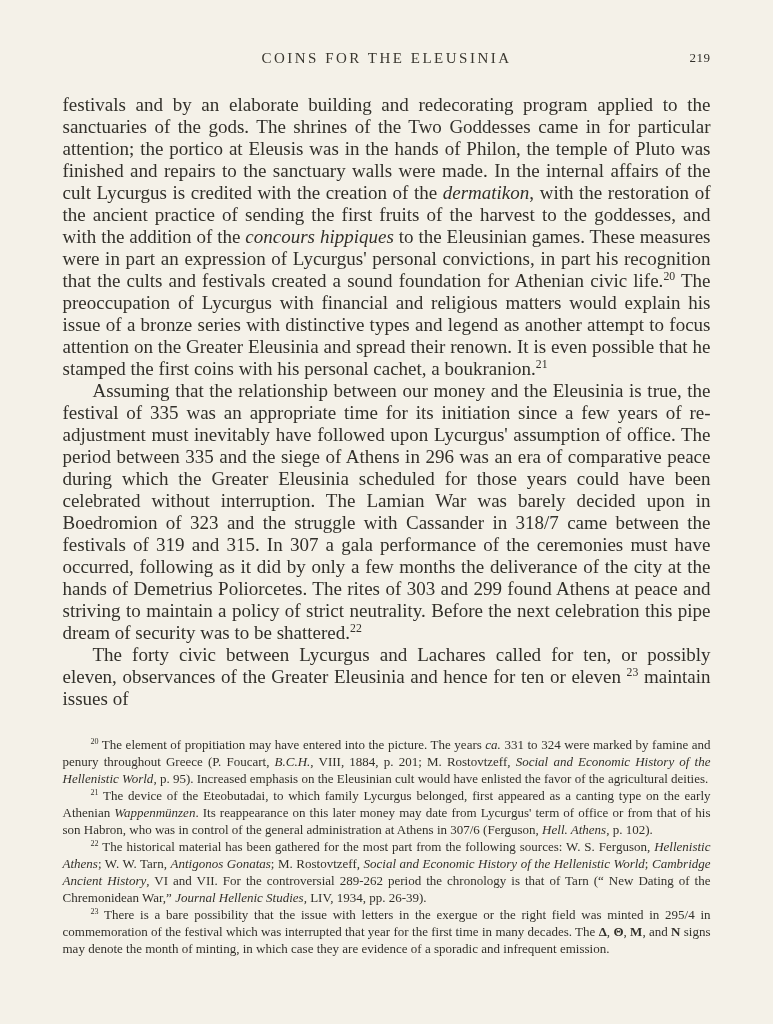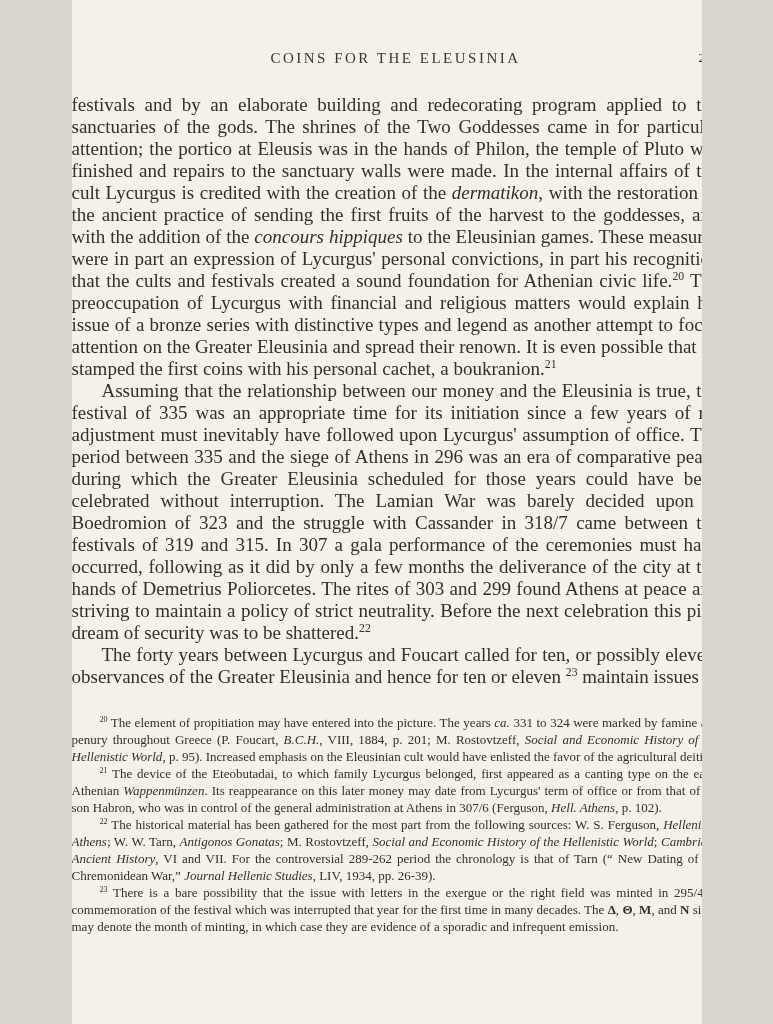--- a/index.html
+++ b/index.html
@@ -2,21 +2,21 @@
 <html><head>
 <meta charset="utf-8">
 <style>
   html, body {
     margin: 0;
     padding: 0;
     background: #d8d5cd;
   }
   .page {
     position: relative;
-    width: 630px;
+    width: 773px;
     height: 1024px;
     margin: 0 auto;
     background: #f4f1e8;
     color: #32302a;
     font-family: "Liberation Serif", "DejaVu Serif", serif;
     overflow: hidden;
     box-sizing: border-box;
   }
   .content {
     width: 648px;
@@ -76,21 +76,21 @@
 <div class="page">
 
   <div class="content header">
     <div class="running-title">COINS FOR THE ELEUSINIA</div>
     <div class="page-number">219</div>
   </div>
 
   <div class="content body-text">
     <p><span>festivals and by an elaborate building and redecorating program applied to the sanctuaries of the gods. The shrines of the Two Goddesses came in for particular attention; the portico at Eleusis was in the hands of Philon, the temple of Pluto was finished and repairs to the sanctuary walls were made. In the internal affairs of the cult Lycurgus is credited with the creation of the </span><span class="it">dermatikon</span><span>, with the restoration of the ancient practice of sending the first fruits of the harvest to the goddesses, and with the addition of the </span><span class="it">concours hippiques</span><span> to the Eleusinian games. These measures were in part an expression of Lycurgus' personal convictions, in part his recognition that the cults and festivals created a sound foundation for Athenian civic life.</span><sup>20</sup><span> The preoccupation of Lycurgus with financial and religious matters would explain his issue of a bronze series with distinctive types and legend as another attempt to focus attention on the Greater Eleusinia and spread their renown. It is even possible that he stamped the first coins with his personal cachet, a boukranion.</span><sup>21</sup></p>
     <p class="indent"><span>Assuming that the relationship between our money and the Eleusinia is true, the festival of 335 was an appropriate time for its initiation since a few years of re-adjustment must inevitably have followed upon Lycurgus' assumption of office. The period between 335 and the siege of Athens in 296 was an era of comparative peace during which the Greater Eleusinia scheduled for those years could have been celebrated without interruption. The Lamian War was barely decided upon in Boedromion of 323 and the struggle with Cassander in 318/7 came between the festivals of 319 and 315. In 307 a gala performance of the ceremonies must have occurred, following as it did by only a few months the deliverance of the city at the hands of Demetrius Poliorcetes. The rites of 303 and 299 found Athens at peace and striving to maintain a policy of strict neutrality. Before the next celebration this pipe dream of security was to be shattered.</span><sup>22</sup></p>
-    <p class="indent"><span>The forty years between Lycurgus and Foucart called for ten, or possibly eleven, observances of the Greater Eleusinia and hence for ten or eleven </span><sup>23</sup><span> maintain issues of</span></p>
+    <p class="indent"><span>The forty civic between Lycurgus and Lachares called for ten, or possibly eleven, observances of the Greater Eleusinia and hence for ten or eleven </span><sup>23</sup><span> maintain issues of</span></p>
   </div>
 
   <div class="content footnotes">
     <p><sup>20</sup><span> The element of propitiation may have entered into the picture. The years </span><span class="it">ca.</span><span> 331 to 324 were marked by famine and penury throughout Greece (P. Foucart, </span><span class="it">B.C.H.</span><span>, VIII, 1884, p. 201; M. Rostovtzeff, </span><span class="it">Social and Economic History of the Hellenistic World</span><span>, p. 95). Increased emphasis on the Eleusinian cult would have enlisted the favor of the agricultural deities.</span></p>
     <p><sup>21</sup><span> The device of the Eteobutadai, to which family Lycurgus belonged, first appeared as a canting type on the early Athenian </span><span class="it">Wappenmünzen</span><span>. Its reappearance on this later money may date from Lycurgus' term of office or from that of his son Habron, who was in control of the general administration at Athens in 307/6 (Ferguson, </span><span class="it">Hell. Athens</span><span>, p. 102).</span></p>
     <p><sup>22</sup><span> The historical material has been gathered for the most part from the following sources: W. S. Ferguson, </span><span class="it">Hellenistic Athens</span><span>; W. W. Tarn, </span><span class="it">Antigonos Gonatas</span><span>; M. Rostovtzeff, </span><span class="it">Social and Economic History of the Hellenistic World</span><span>; </span><span class="it">Cambridge Ancient History</span><span>, VI and VII. For the controversial 289-262 period the chronology is that of Tarn (“ New Dating of the Chremonidean War,” </span><span class="it">Journal Hellenic Studies</span><span>, LIV, 1934, pp. 26-39).</span></p>
     <p><sup>23</sup><span> There is a bare possibility that the issue with letters in the exergue or the right field was minted in 295/4 in commemoration of the festival which was interrupted that year for the first time in many decades. The </span><span class="bd">Δ</span><span>, </span><span class="bd">Θ</span><span>, </span><span class="bd">M</span><span>, and </span><span class="bd">N</span><span> signs may denote the month of minting, in which case they are evidence of a sporadic and infrequent emission.</span></p>
   </div>
 
 </div>

